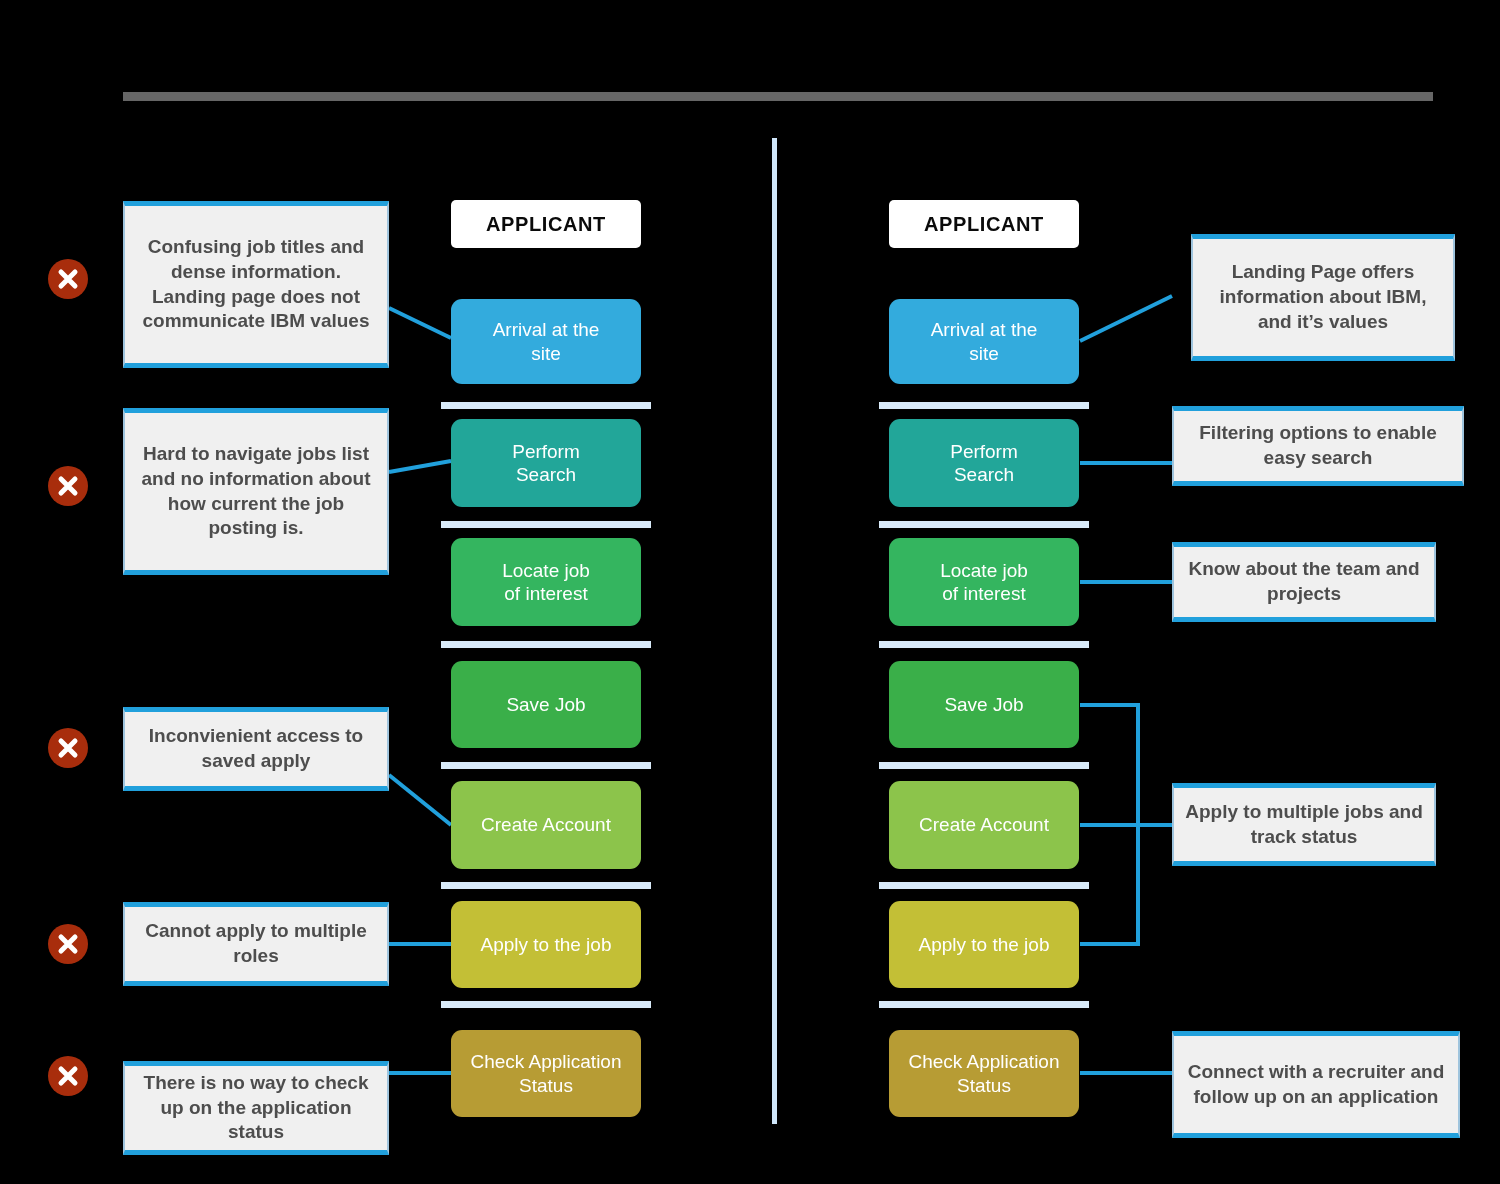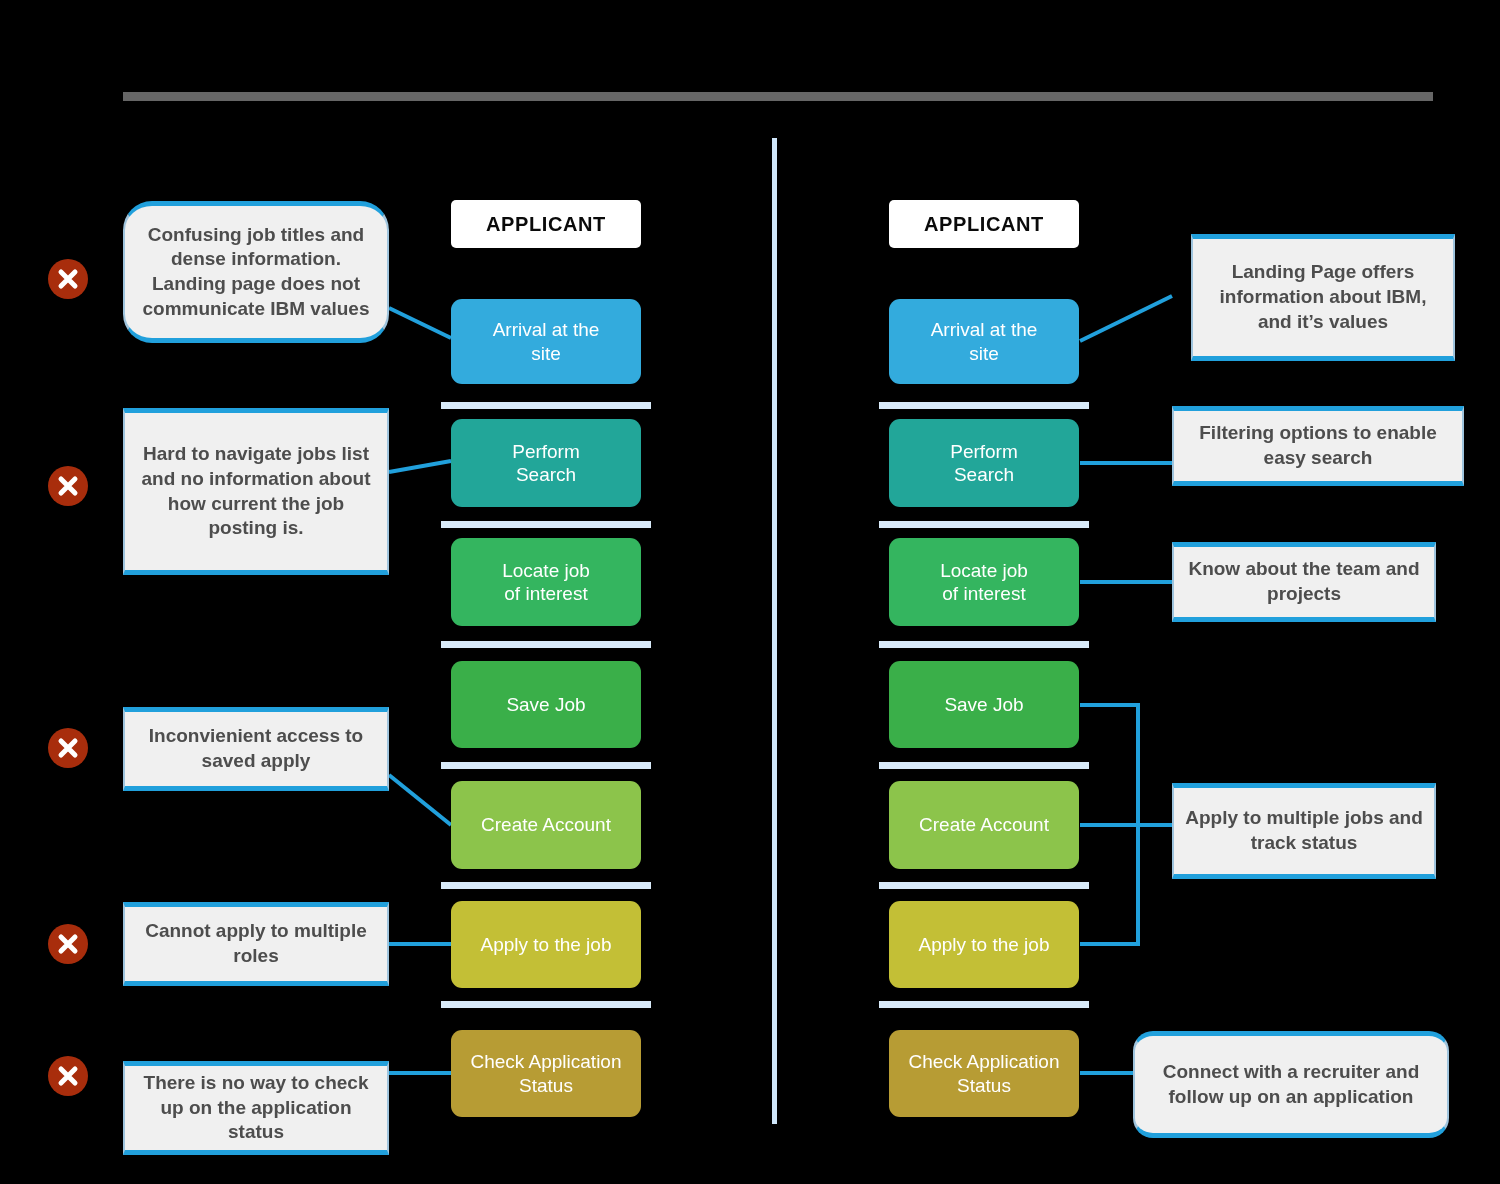--- a/index.html
+++ b/index.html
@@ -185,21 +185,21 @@
 
   <div class="stage-box" id="L5" style="left: 451px; top: 901px; height: 87px; background: rgb(195, 191, 54);">
     <span>Apply to the job</span>
   </div>
   <div class="stage-sep" style="left:441px; top:1001px;"></div>
 
   <div class="stage-box" id="L6" style="left: 451px; top: 1030px; height: 87px; background: rgb(183, 156, 52);">
     <span>Check Application<br>Status</span>
   </div>
 
-  <div class="note-box" style="left:123px; top:201px; width:266px; height:142px;border-radius:29px;">
+  <div class="note-box" style="left:123px; top:201px; width:266px; height:167px;">
     <span>Confusing job titles and dense information. Landing page does not communicate IBM values</span>
   </div>
   <div class="note-box" style="left:123px; top:408px; width:266px; height:167px;">
     <span>Hard to navigate jobs list and no information about how current the job posting is.</span>
   </div>
   <div class="note-box" style="left:123px; top:707px; width:266px; height:84px;">
     <span>Inconvienient access to saved apply</span>
   </div>
   <div class="note-box" style="left:123px; top:902px; width:266px; height:84px;">
     <span>Cannot apply to multiple roles</span>
@@ -274,20 +274,20 @@
 
   <div class="note-box" style="left:1172px; top:234px; width:264px; height:127px;margin-left:19px;">
     <span>Landing Page offers information about IBM, and it’s values</span>
   </div>
   <div class="note-box" style="left:1172px; top:406px; width:292px; height:80px;">
     <span>Filtering options to enable easy search</span>
   </div>
   <div class="note-box" style="left:1172px; top:542px; width:264px; height:80px;">
     <span>Know about the team and projects</span>
   </div>
-  <div class="note-box" style="left:1172px; top:783px; width:264px; height:96px;">
+  <div class="note-box" style="left:1172px; top:783px; width:264px; height:83px;">
     <span>Apply to multiple jobs and track status</span>
   </div>
-  <div class="note-box" style="left:1133px; top:1031px; width:316px; height:107px;border-radius:20px;">
+  <div class="note-box" style="left:1172px; top:1031px; width:288px; height:107px;">
     <span>Connect with a recruiter and follow up on an application</span>
   </div>
 
 </div>
 
 </body></html>

